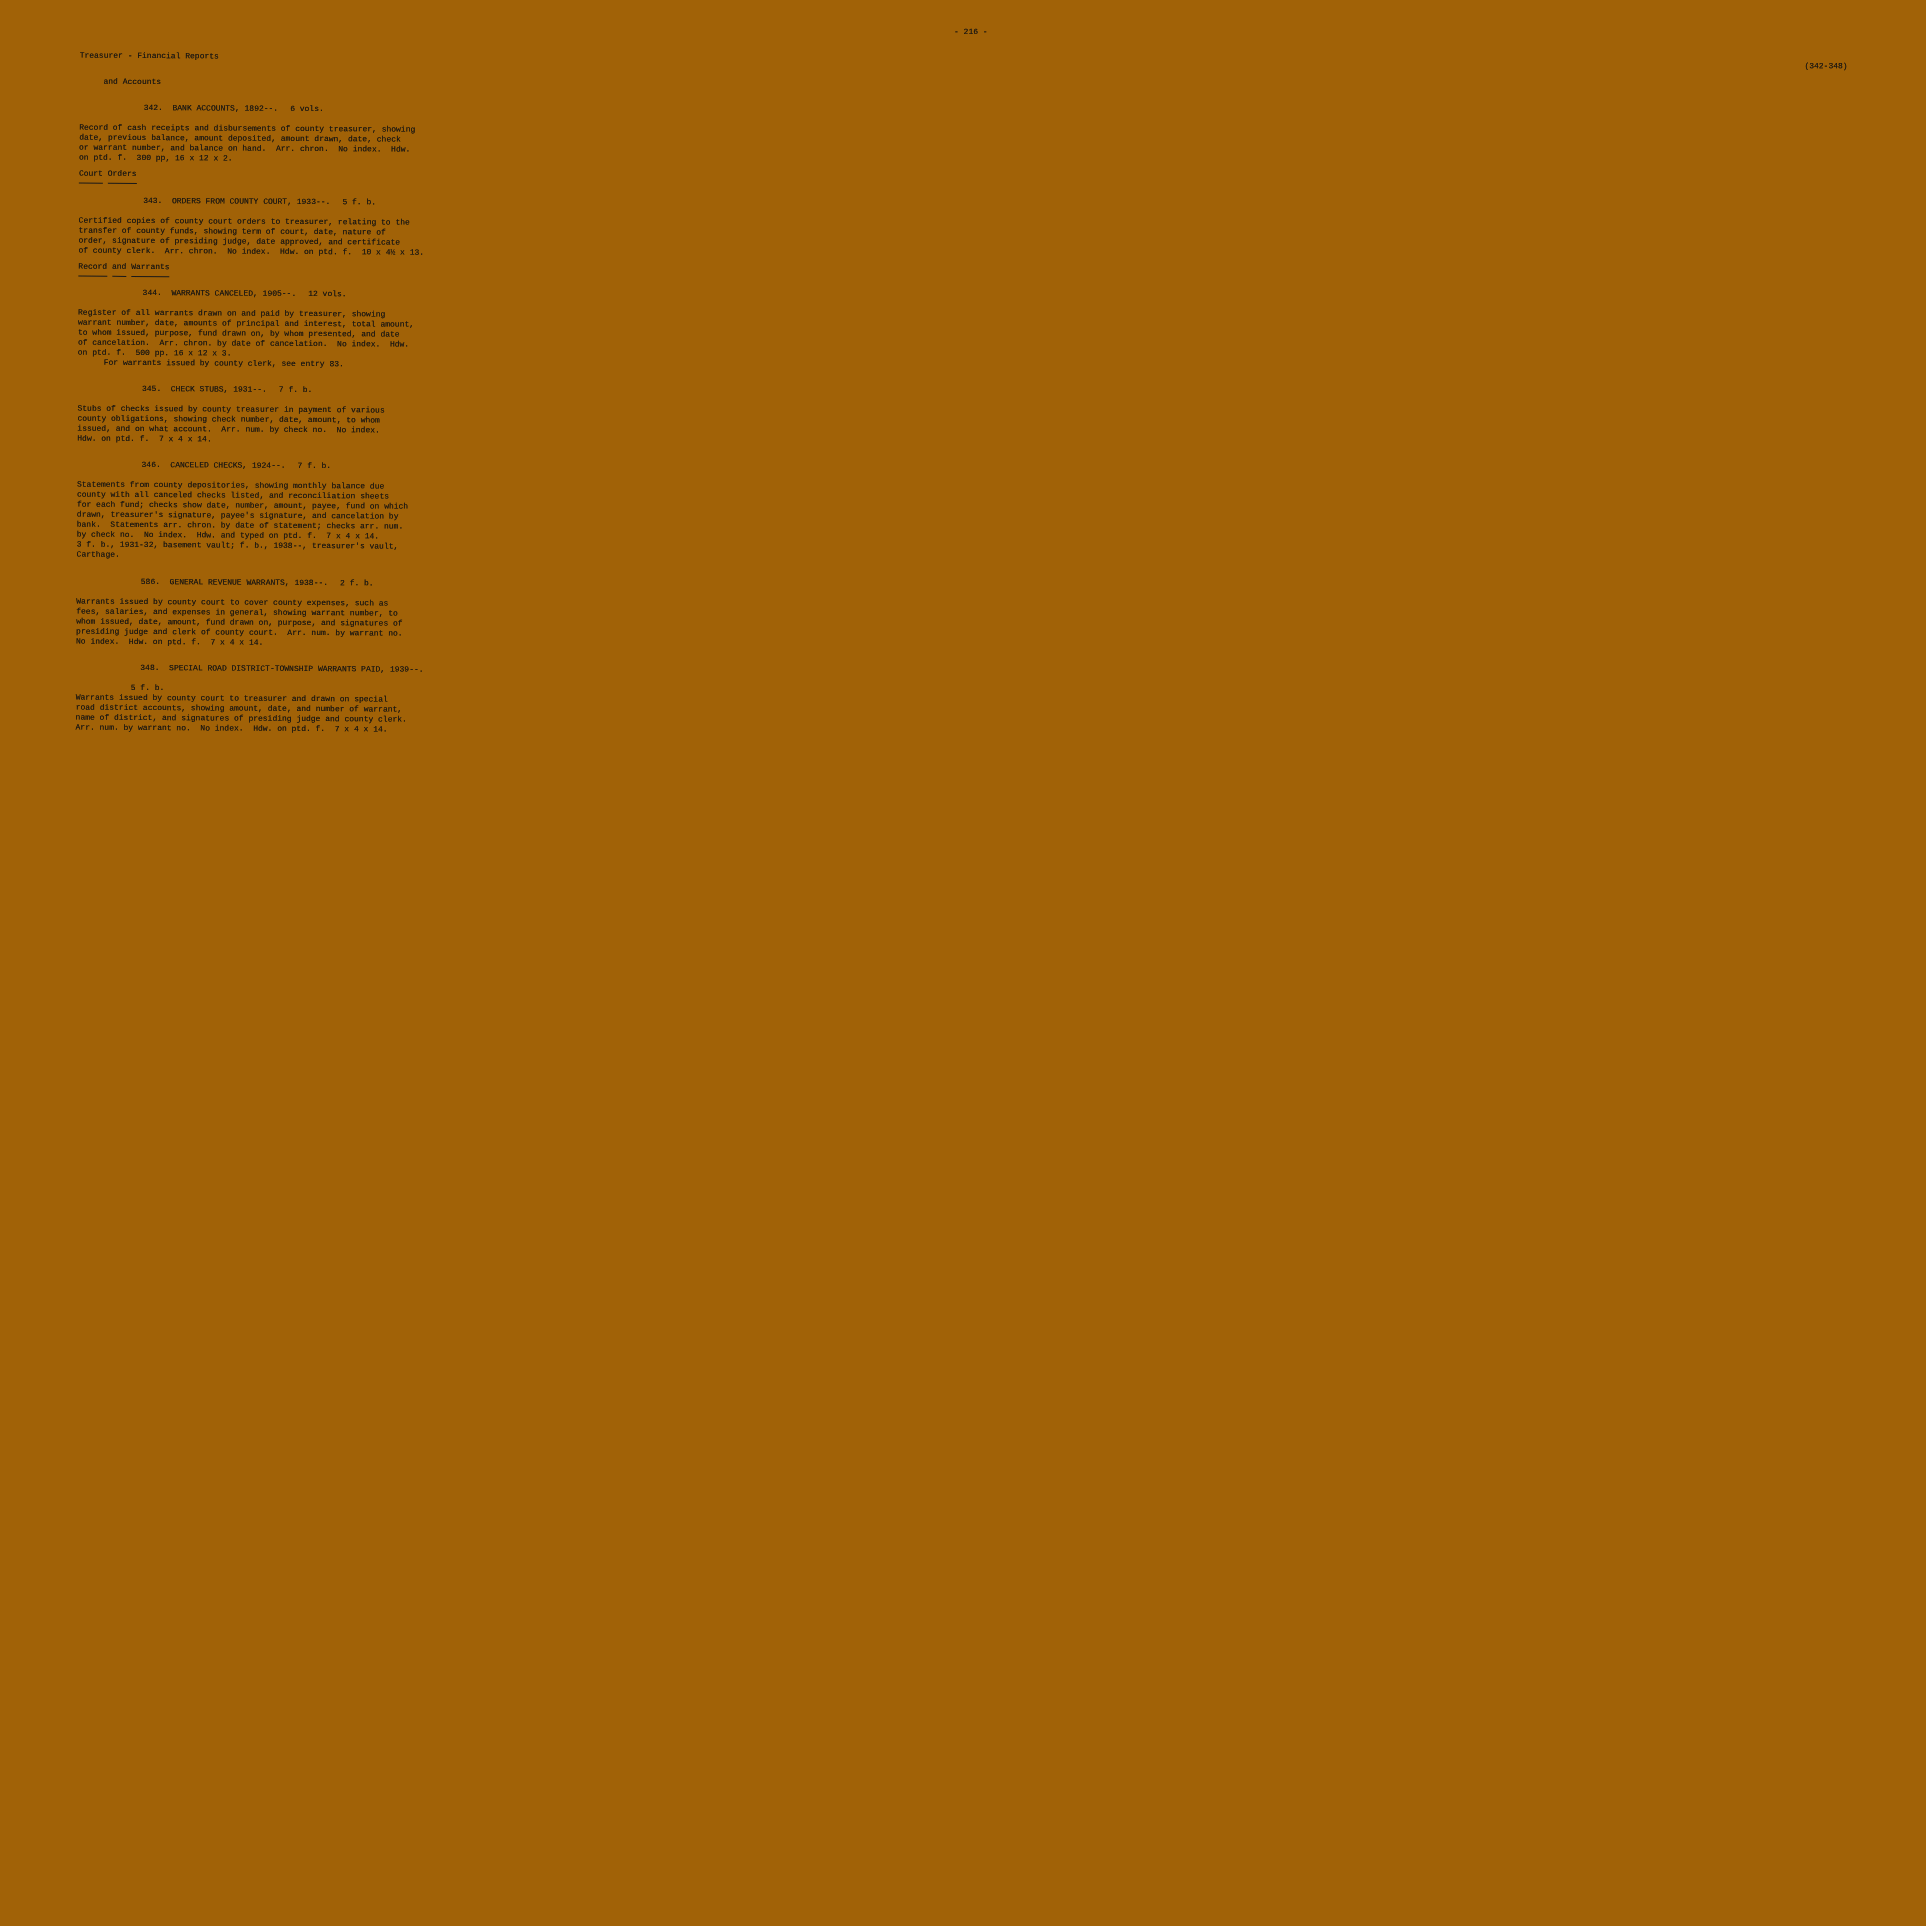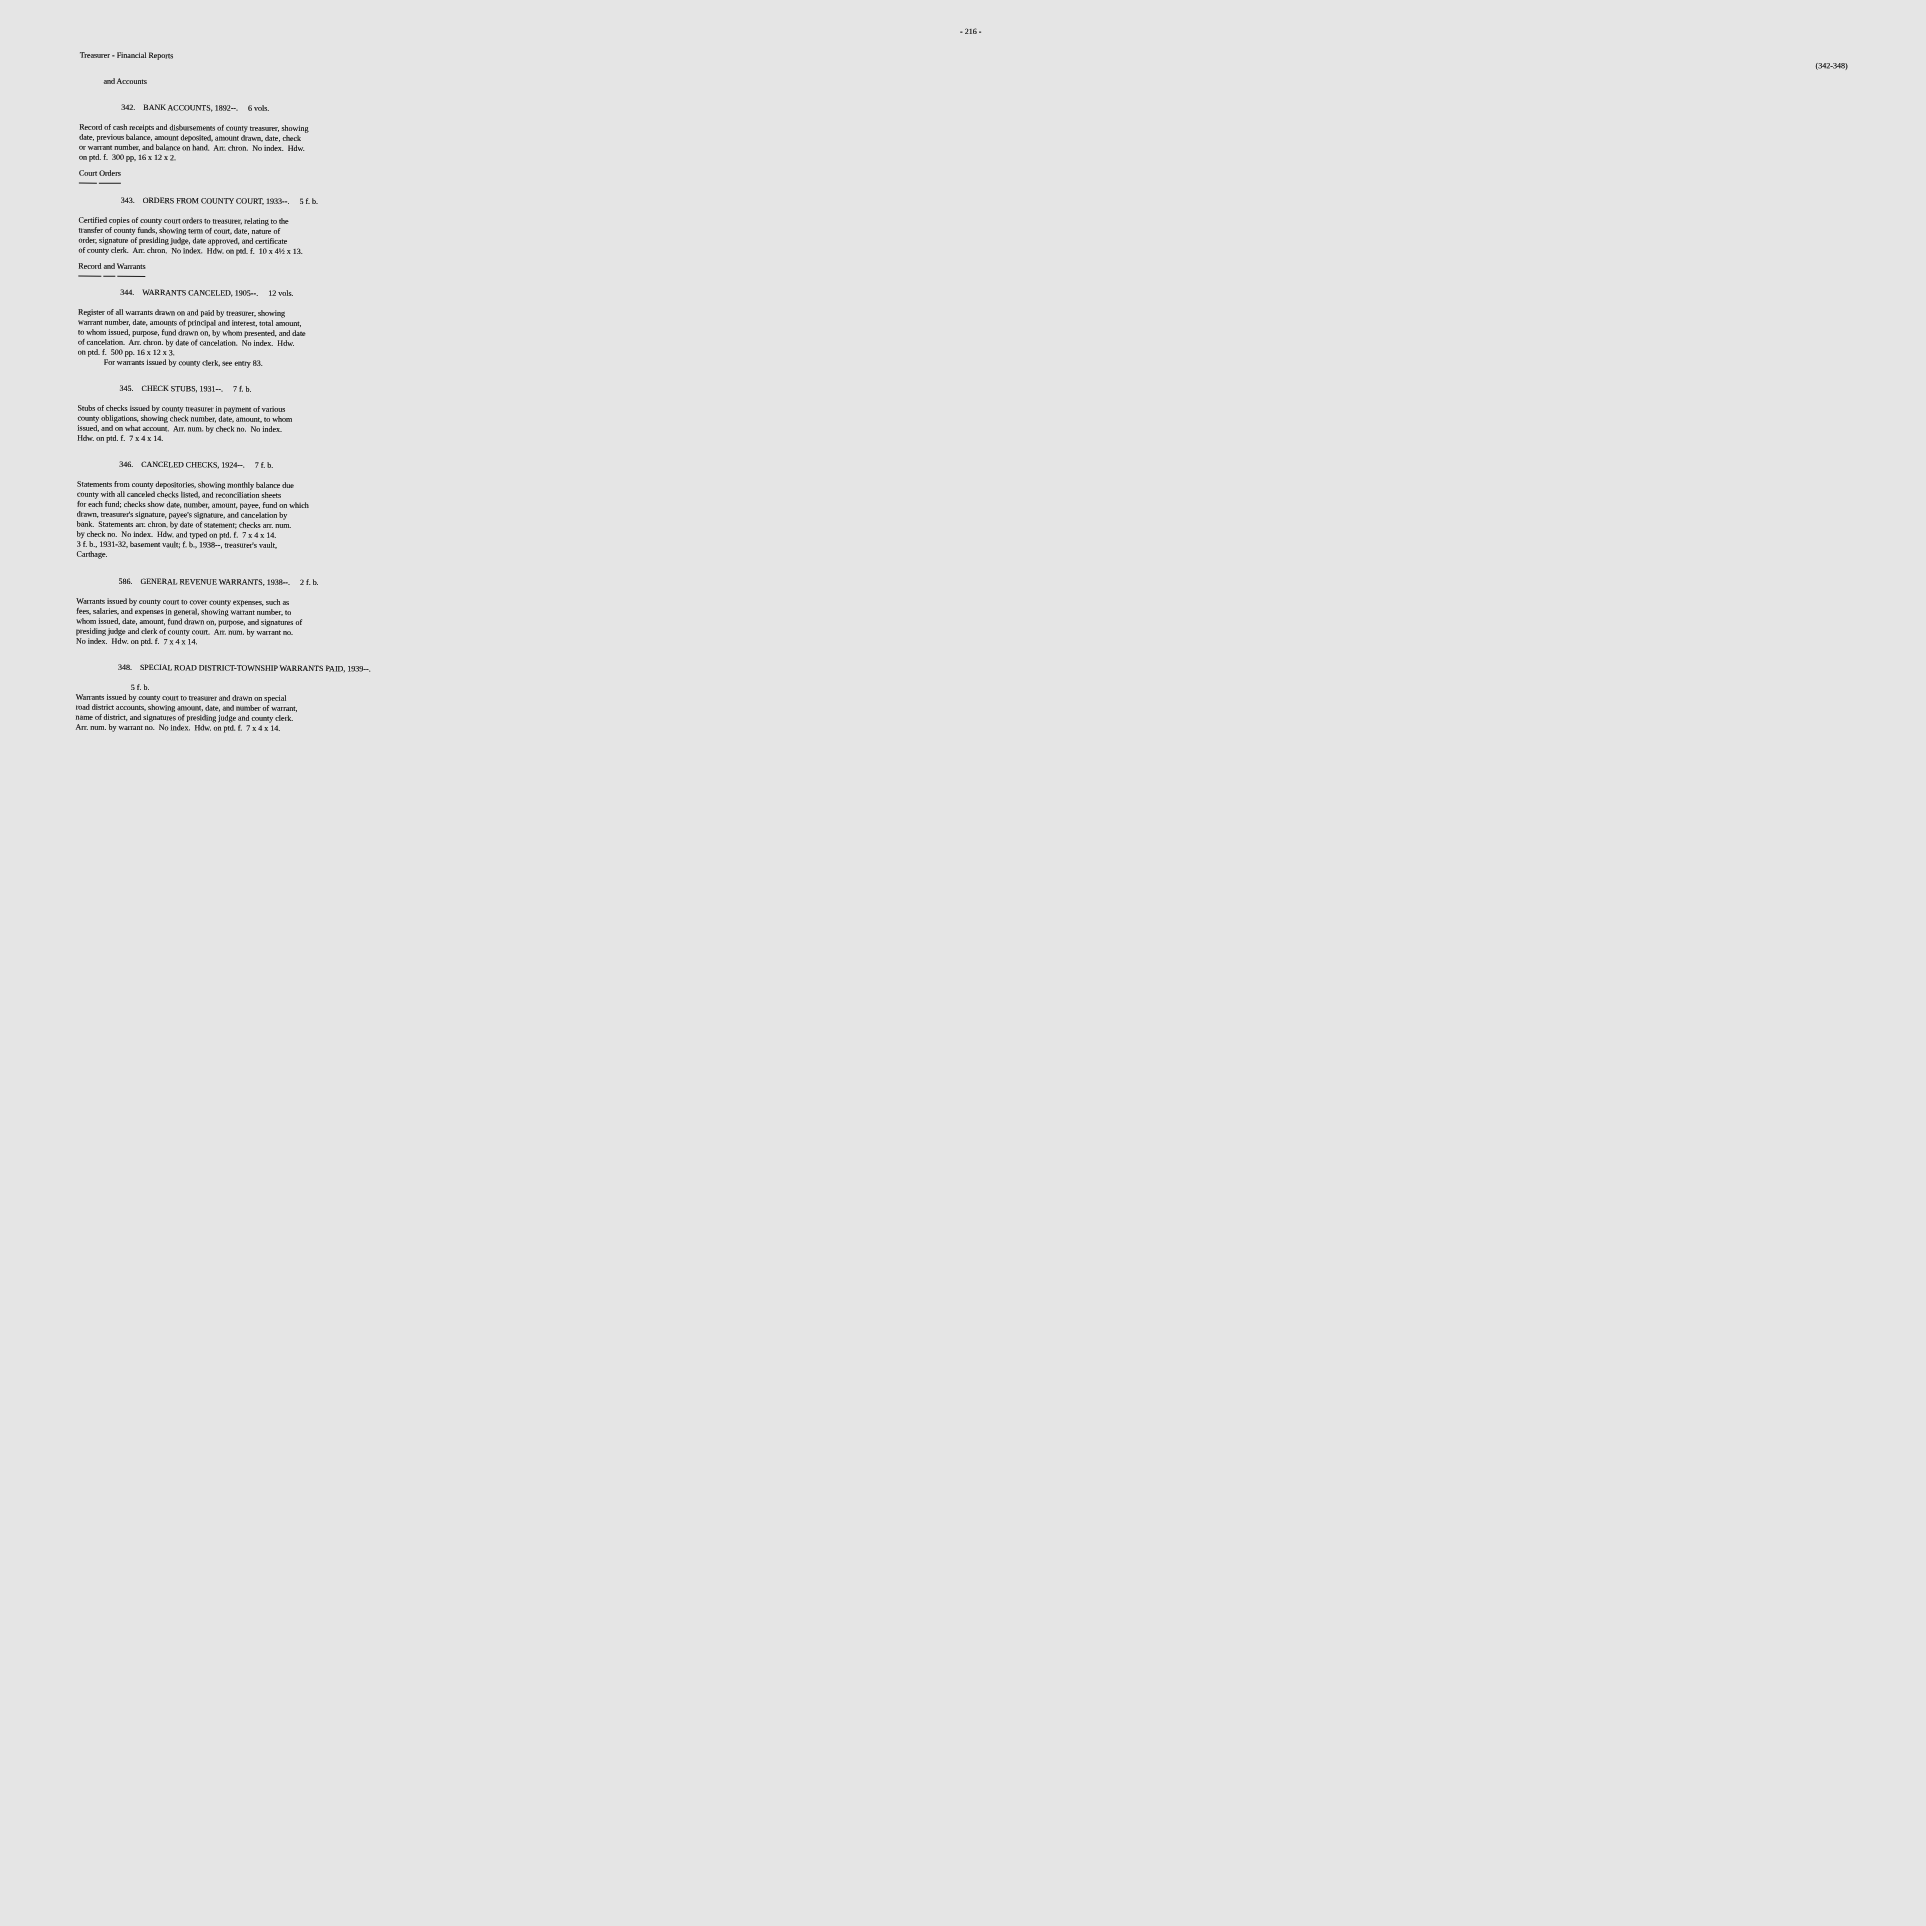--- a/index.html
+++ b/index.html
@@ -10,22 +10,21 @@
   body {
     width: 497px;
     height: 647px;
     overflow: hidden;
     font-family: "Liberation Mono", "DejaVu Sans Mono", monospace;
     color: #161616;
   }
   .sheet {
     position: absolute;
     inset: 0;
-    background: #e5e5e5;
-    font-family: Liberation Serif, serif;
+    background: #a16207;
   }
   .content {
     padding: 27px 29px 0 80px;
     transform: rotate(0.35deg);
     transform-origin: 50% 0;
     text-shadow: 0 0 0.2px rgba(10,10,10,0.65);
   }
   .line {
     white-space: pre;
     font-size: 8px;

